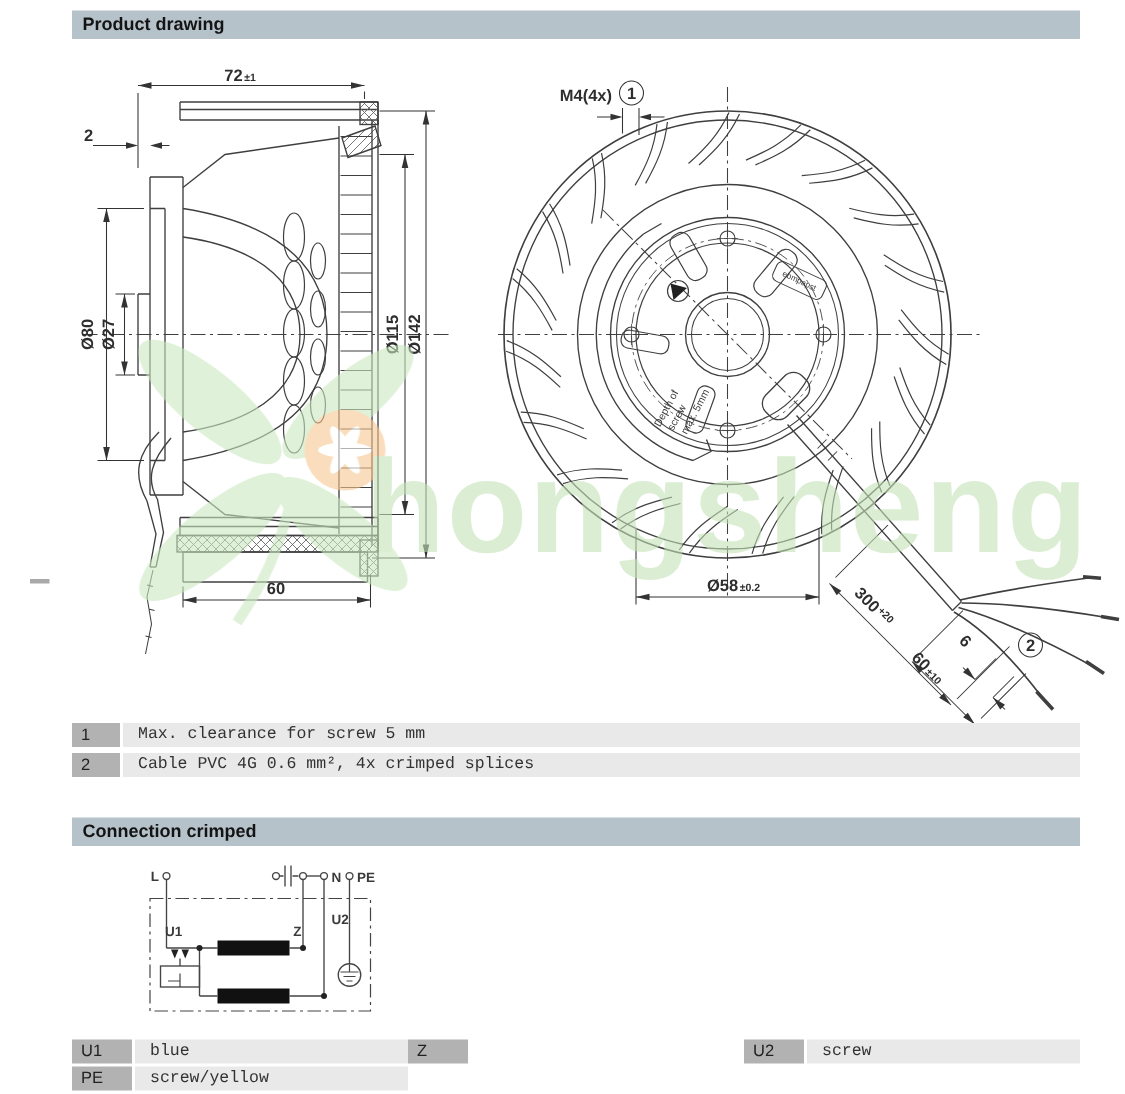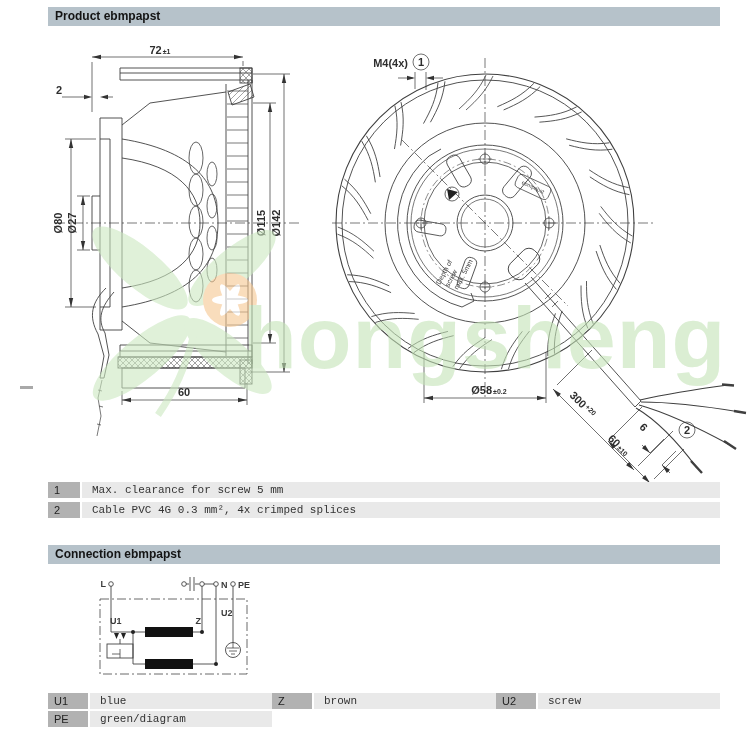--- a/index.html
+++ b/index.html
@@ -20,21 +20,21 @@
   .cv{background:#e9e9e9;padding-left:10px;color:#333;font-family:Liberation Mono, monospace;}
   .artifact{position:absolute;left:20px;top:386px;width:13px;height:3px;background:#a9a9a9;}
   .wm-text{font-size:88px;font-weight:bold;fill:#c3e3b6;letter-spacing:1px;}
 </style>
 </head>
 <body>
 
 <div id="page">
 
   <div class="secbar" style="top:7px">
-    <span>Product ebmpapst</span>
+    <span>Product drawing</span>
   </div>
 
   <svg width="750" height="729" viewBox="0 0 750 729" style="position:absolute;left:0;top:0">
     <defs>
       <pattern id="xh" width="6" height="6" patternUnits="userSpaceOnUse">
         <path d="M0 6L6 0M0 0L6 6" stroke="#666" stroke-width="0.6"></path>
       </pattern>
       <pattern id="h1" width="6" height="6" patternUnits="userSpaceOnUse">
         <path d="M0 6L6 0" stroke="#666" stroke-width="0.6"></path>
       </pattern>
@@ -283,34 +283,33 @@
     <text class="cdlab" x="201" y="624" text-anchor="end">Z</text>
     <text class="cdlab" x="221" y="616">U2</text>
   </svg>
 
   <div class="row" style="top:482px;width:672px">
     <div class="cell cl" style="left:0;width:32px">1</div>
     <div class="cell cv" style="left:34px;width:638px">Max. clearance for screw 5 mm</div>
   </div>
   <div class="row" style="top:502px;width:672px">
     <div class="cell cl" style="left:0;width:32px">2</div>
-    <div class="cell cv" style="left:34px;width:638px">Cable PVC 4G 0.3 mm², 4x crimped splices</div>
+    <div class="cell cv" style="left:34px;width:638px">Cable PVC 4G 0.6 mm², 4x crimped splices</div>
   </div>
 
   <div class="secbar" style="top:545px">
-    <span>Connection ebmpapst</span>
+    <span>Connection crimped</span>
   </div>
 
   <div class="row" style="top:693px;width:672px">
     <div class="cell cl" style="left:0;width:40px">U1</div>
     <div class="cell cv" style="left:42px;width:183px">blue</div>
     <div class="cell cl" style="left:224px;width:40px">Z</div>
-    <div class="cell cv" style="left:266px;width:182px">brown</div>
     <div class="cell cl" style="left:448px;width:40px">U2</div>
     <div class="cell cv" style="left:490px;width:182px">screw</div>
   </div>
   <div class="row" style="top:711px;width:672px">
     <div class="cell cl" style="left:0;width:40px">PE</div>
-    <div class="cell cv" style="left:42px;width:182px">green/diagram</div>
+    <div class="cell cv" style="left:42px;width:182px">screw/yellow</div>
   </div>
 
   <div class="artifact"></div>
 </div>
 
 </body></html>

